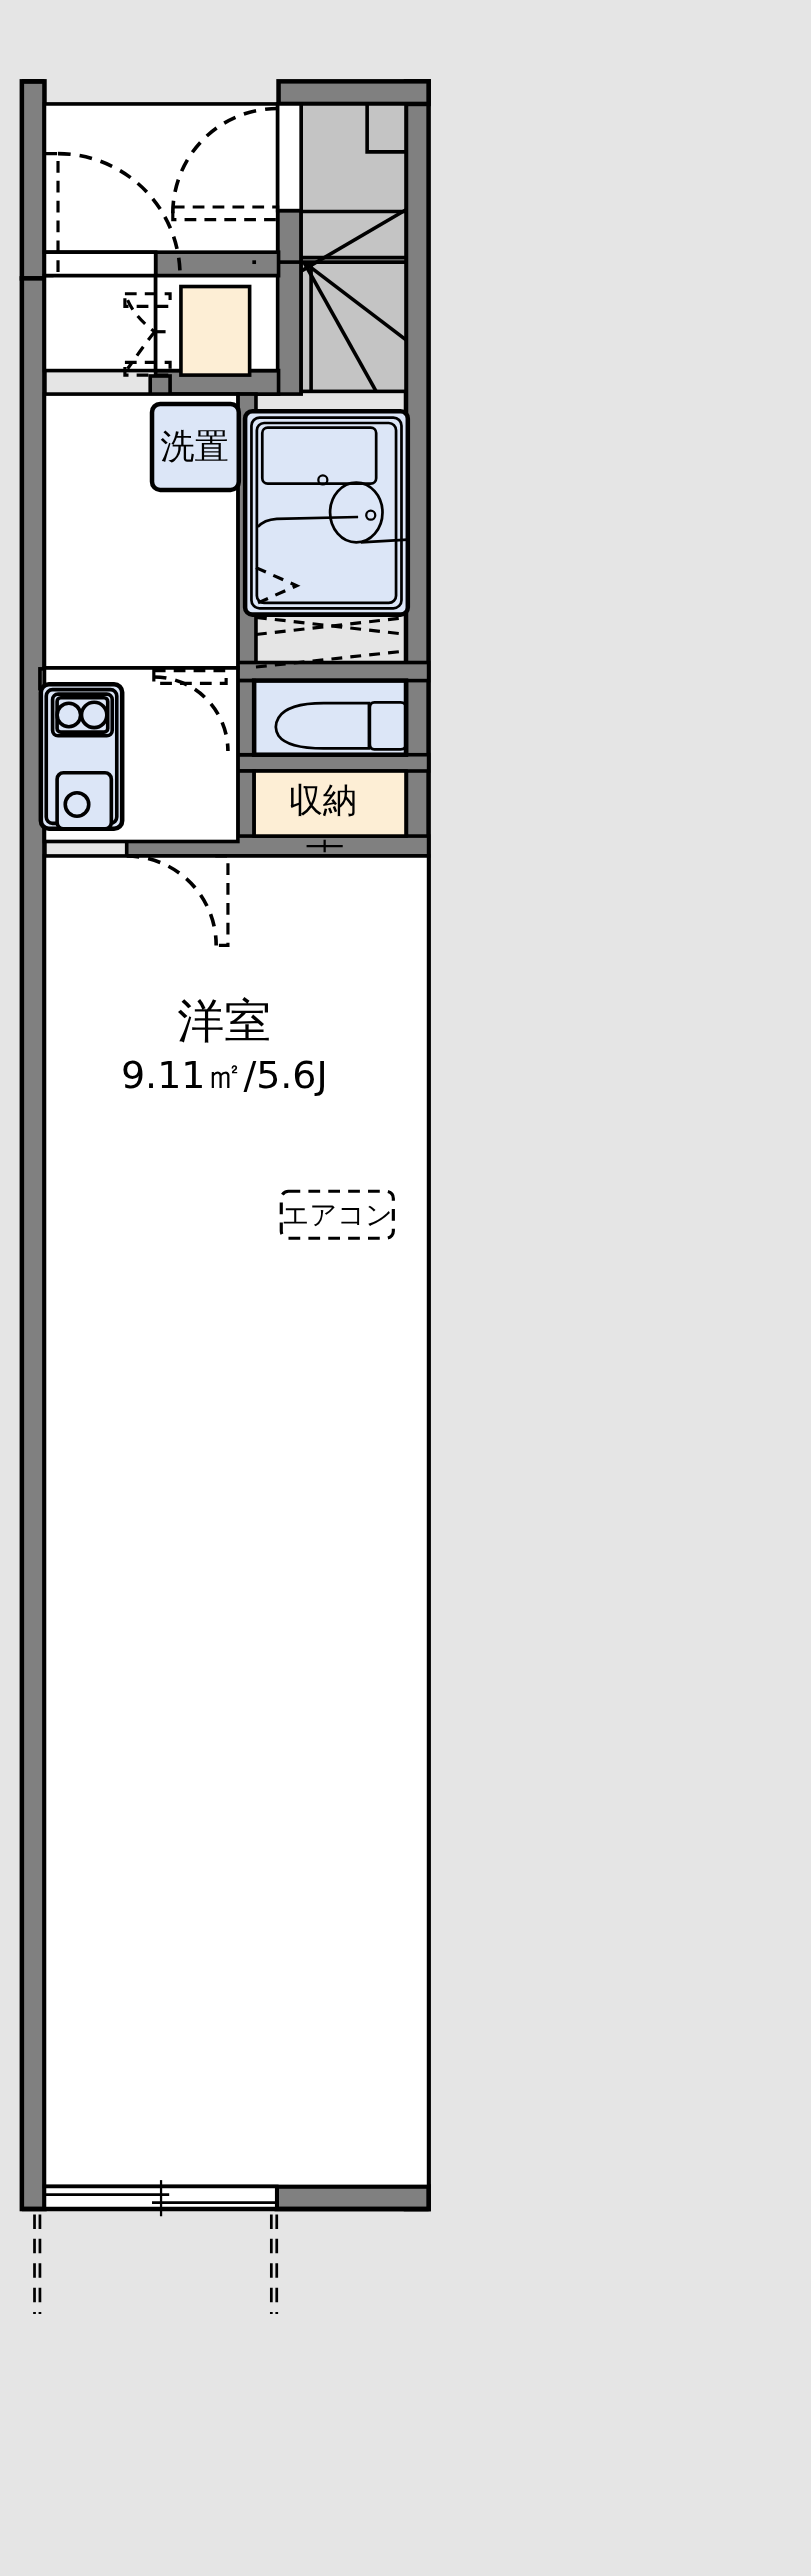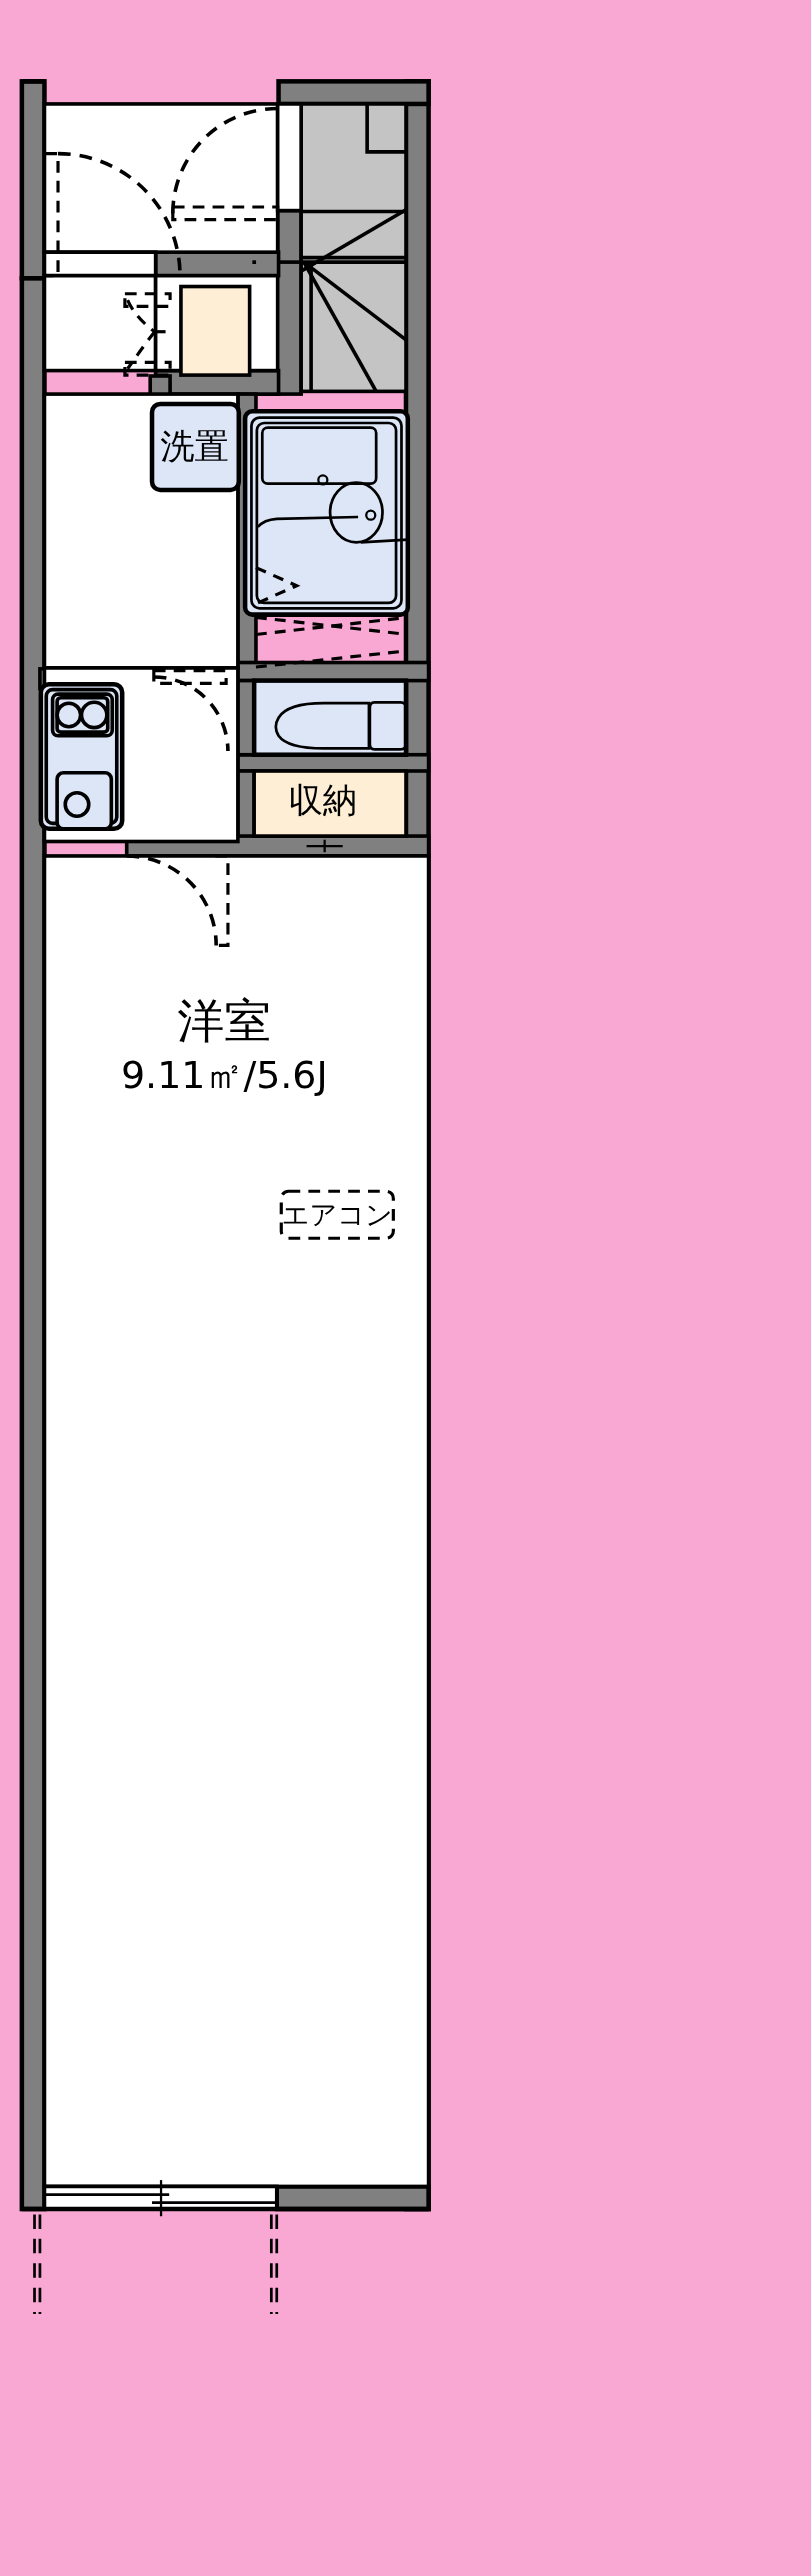--- a/index.html
+++ b/index.html
@@ -10,21 +10,21 @@
   body {
     width: 812px;
     height: 2576px;
     font-family: "Liberation Sans", "DejaVu Sans", sans-serif;
     overflow: hidden;
   }
   #floorplan-root {
     position: relative;
     width: 812px;
     height: 2576px;
-    background: #f9a8d4;
+    background: #e5e5e5;
   }
   svg.plan {
     display: block;
     width: 812px;
     height: 2576px;
   }
   .wall        { fill: #808080; stroke: #000000; stroke-width: 5; }
   .wall-thin   { fill: #808080; stroke: #000000; stroke-width: 4; }
   .room-white  { fill: #ffffff; stroke: #000000; stroke-width: 4; }
   .fix-blue    { fill: #dce6f7; stroke: #000000; stroke-width: 5; }

